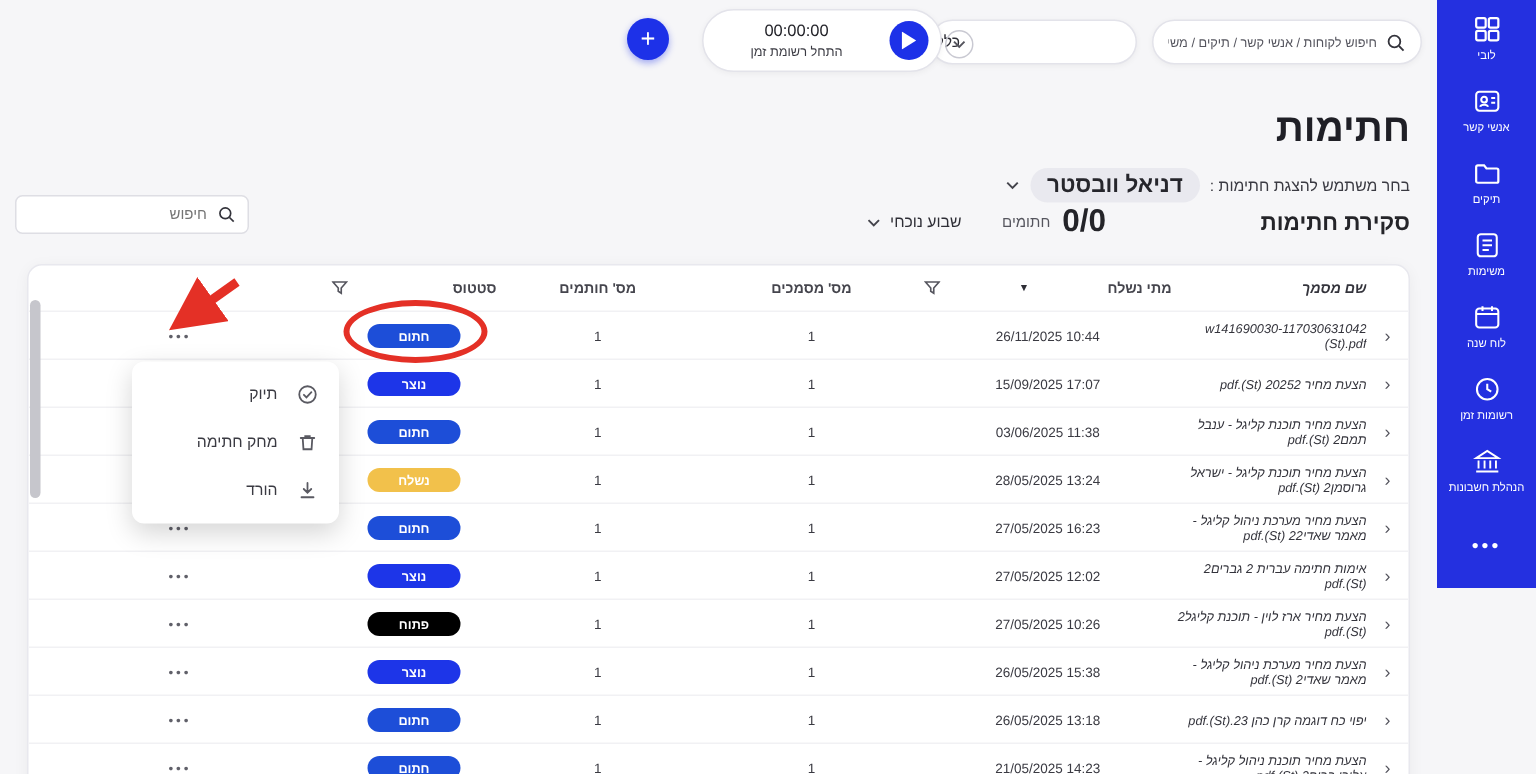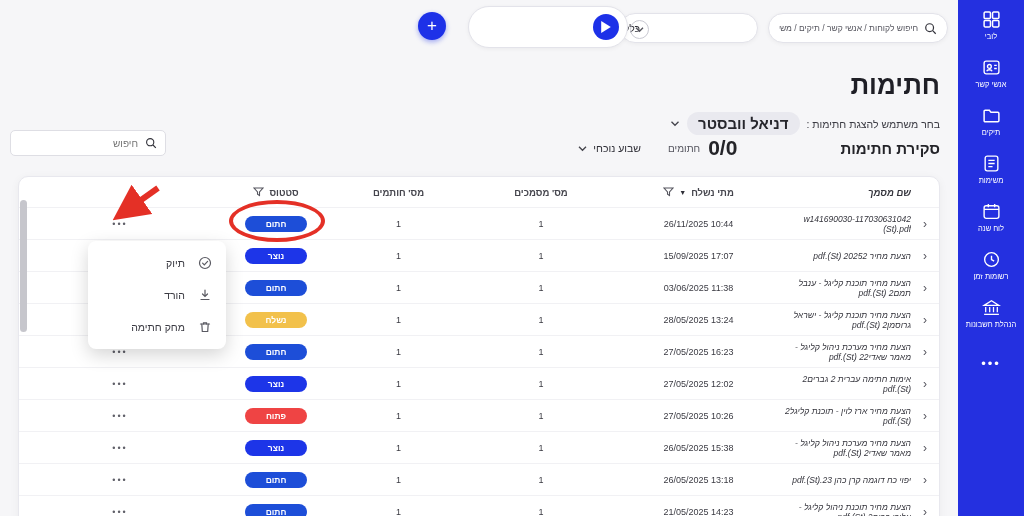--- a/index.html
+++ b/index.html
@@ -4,21 +4,21 @@
 <style>
   html,body{margin:0;padding:0;}
   body{
     width:1024px;height:516px;position:relative;overflow:hidden;
     background:#F6F6F8;direction:rtl;
     font-family:"Liberation Sans","DejaVu Sans",sans-serif;
     color:#2E2E36;
   }
   svg{display:block;}
   
-  .side{position:absolute;top:0;right:0;width:66px;height:516px;background:#2430E0;
+  .side{position:absolute;top:0;right:0;width:66px;height:392px;background:#2430E0;
     display:flex;flex-direction:column;align-items:center;padding-top:10px;box-sizing:border-box;gap:17px;}
   .side-item{display:flex;flex-direction:column;align-items:center;gap:3px;color:#fff;cursor:pointer;}
   .side-label{font-size:7.5px;white-space:nowrap;}
   .side-more{font-size:13px;letter-spacing:2px;margin-top:10px;color:#fff;cursor:pointer;}
   
   .pill{position:absolute;background:#fff;border:1px solid #E3E3EA;box-sizing:border-box;
     box-shadow:0 1px 4px rgba(0,0,0,.05);display:flex;align-items:center;}
   .global-search{top:13px;right:76px;width:180px;height:30px;border-radius:16px;gap:6px;padding:0 10px;}
   .global-search .ph{font-size:8.5px;color:#55555E;white-space:nowrap;overflow:hidden;}
   .category{top:13px;right:266px;width:138px;height:30px;border-radius:16px;justify-content:flex-end;position:absolute;}
@@ -47,28 +47,28 @@
     font-family:"Liberation Sans","DejaVu Sans",sans-serif;color:#333;min-width:0;}
   
   .table-card{position:absolute;top:176px;right:84px;left:18px;height:356px;background:#fff;
     border:1px solid #E8E8EE;border-radius:10px;box-shadow:0 2px 10px rgba(0,0,0,.05);overflow:hidden;box-sizing:border-box;}
   .trow{display:grid;grid-template-columns:28px 130px 165px 150px 135px 110px 1fr;align-items:center;height:31px;
     border-top:1px solid #F1F1F4;font-size:9px;color:#3A3A42;}
   .thead{height:30px;border-top:none;font-weight:bold;font-size:9.5px;color:#45454D;}
   .c-chevron{text-align:center;color:#55555E;font-size:12px;cursor:pointer;line-height:1;}
   .c-name{text-align:right;font-size:8.5px;line-height:10px;color:#34343C;max-height:20px;overflow:hidden;padding-left:4px;font-style:italic;}
   .c-center{text-align:center;}
-  .c-flex{display:flex;align-items:center;justify-content:center;gap:5px;}
+  .c-flex{display:flex;align-items:center;justify-content:space-between;gap:5px;}
   .sort{font-size:7px;color:#2E2E36;cursor:pointer;}
   .badge{display:inline-block;min-width:62px;padding:3px 6px;border-radius:10px;color:#fff;font-size:8.5px;
     font-weight:bold;text-align:center;box-sizing:border-box;}
   .badge[data-status="signed"]{background:#1d4ed8;}
   .badge[data-status="created"]{background:#1D35E8;}
   .badge[data-status="sent"]{background:#F2C14B;}
-  .badge[data-status="opened"]{background:#ef4444;}
+  .badge[data-status="opened"]{background:#000000;}
   .dots{text-align:center;color:#606069;font-size:9px;letter-spacing:2px;cursor:pointer;}
   
   .scroll-thumb{position:absolute;left:20px;top:200px;width:7px;height:132px;background:#C6C6CC;border-radius:4px;z-index:5;}
   
   .context-menu{position:absolute;left:88px;top:241px;width:138px;background:#fff;border-radius:8px;
     box-shadow:0 6px 18px rgba(0,0,0,.17);padding:6px 0;z-index:30;}
   .menu-item{display:flex;align-items:center;gap:13px;padding:9px 14px;font-size:10.5px;color:#3A3A42;cursor:pointer;}
   
   .annot-ellipse{position:absolute;left:229px;top:200px;width:96px;height:42px;border:4px solid #E43026;
     border-radius:50%;z-index:40;box-sizing:border-box;}
@@ -166,20 +166,24 @@
       </svg>
     </span>
 </div>
 
 <div class="pill timer">
   <span class="play-btn">
       <svg width="10" height="12" viewBox="0 0 8 10">
         <path d="M0 0l8 5-8 5z" fill="#fff"></path>
       </svg>
     </span>
+  <span class="timer-texts">
+    <span class="timer-time">00:00:00</span>
+    <span class="timer-label">התחל רשומת זמן</span>
+  </span>
 </div>
 
 <div class="add-btn">+</div>
 
 <div class="page-title">חתימות</div>
 
 <div class="user-row">
   <span>בחר משתמש להצגת חתימות :</span>
   <span class="user-chip">דניאל וובסטר</span>
   <span>
@@ -348,34 +352,34 @@
         <svg width="14" height="14" viewBox="0 0 14 14" fill="none" stroke="#5A5A62" stroke-width="1.2" stroke-linecap="round">
           <circle cx="7" cy="7" r="5.5"></circle>
           <path d="M4.6 7.2l1.7 1.7 3.3-3.5"></path>
         </svg>
       </span>
     <span>תיוק</span>
   </div>
   <div class="menu-item">
     <span>
         <svg width="14" height="14" viewBox="0 0 14 14" fill="none" stroke="#5A5A62" stroke-width="1.2" stroke-linecap="round">
-          <path d="M7 2v6M4.5 6L7 8.5 9.5 6M3 11.5h8"></path>
-        </svg>
-      </span>
-    <span>הורד</span>
-  </div>
-  <div class="menu-item">
-    <span>
-        <svg width="14" height="14" viewBox="0 0 14 14" fill="none" stroke="#5A5A62" stroke-width="1.2" stroke-linecap="round">
           <path d="M2.5 4h9"></path>
           <path d="M5.5 4V2.8h3V4"></path>
           <path d="M3.8 4l.5 7.5h5.4l.5-7.5"></path>
         </svg>
       </span>
     <span>מחק חתימה</span>
+  </div>
+  <div class="menu-item">
+    <span>
+        <svg width="14" height="14" viewBox="0 0 14 14" fill="none" stroke="#5A5A62" stroke-width="1.2" stroke-linecap="round">
+          <path d="M7 2v6M4.5 6L7 8.5 9.5 6M3 11.5h8"></path>
+        </svg>
+      </span>
+    <span>הורד</span>
   </div>
 </div>
 
 <div class="annot-ellipse"></div>
 <svg class="annot-arrow" width="70" height="50">
   <defs>
     <marker id="ah" markerWidth="6" markerHeight="6" refX="4.5" refY="3" orient="auto">
       <path d="M0 0L6 3 0 6z" fill="#E43026"></path>
     </marker>
   </defs>

